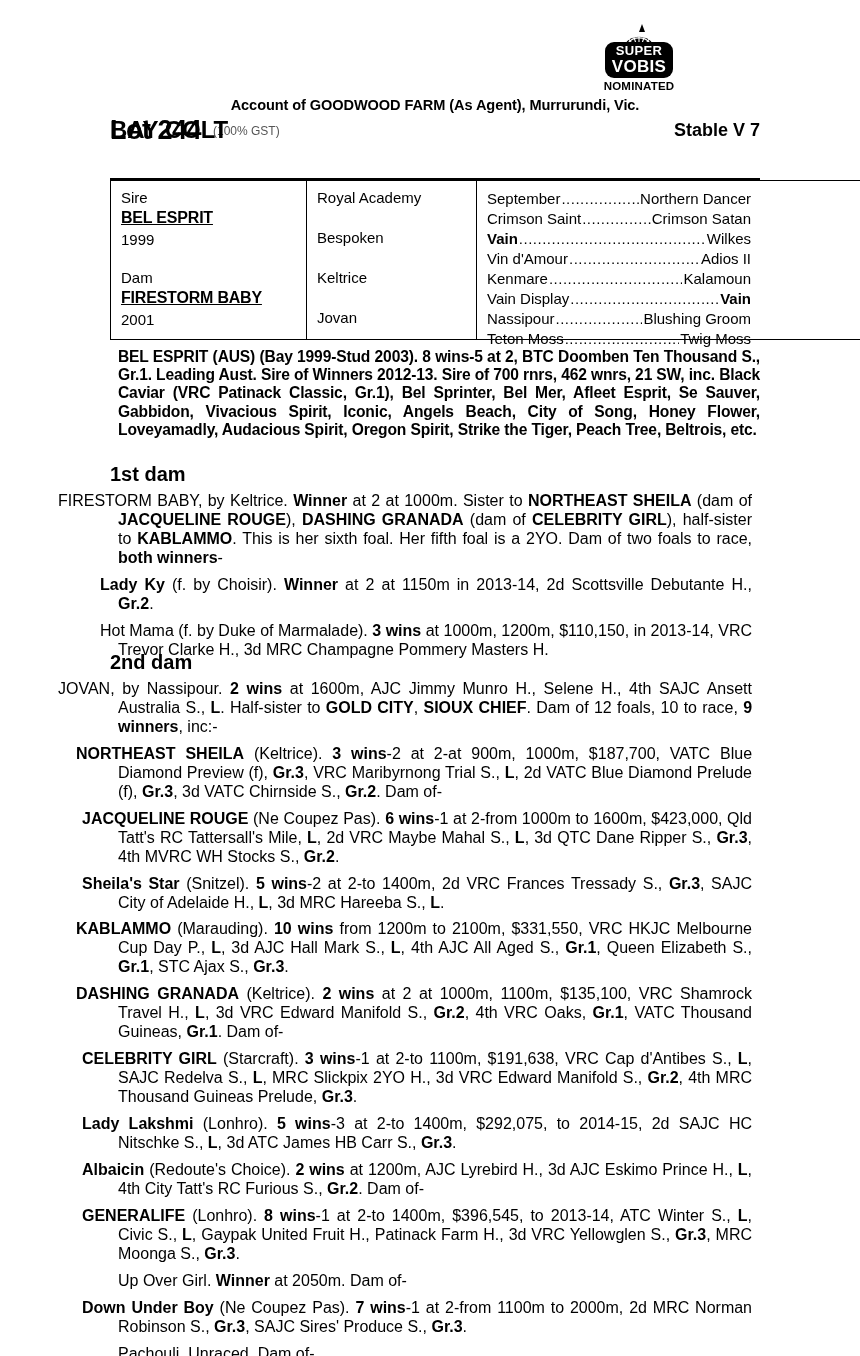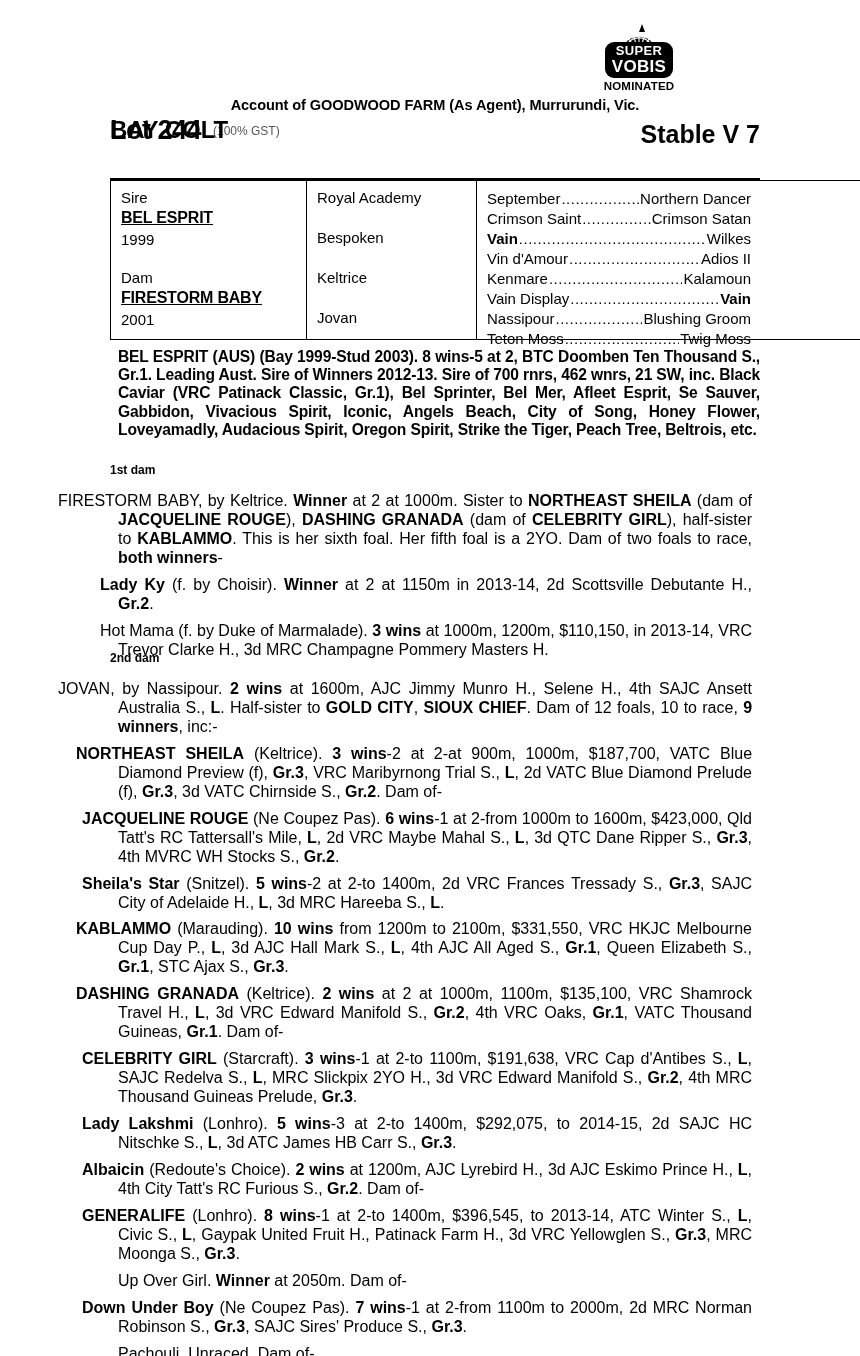--- a/index.html
+++ b/index.html
@@ -18,21 +18,21 @@
   
   .account{
     text-align:center;font-weight:bold;font-size:15.5px;letter-spacing:-0.1px;
     margin:0;padding:0;position:absolute;top:96px;left:0;width:650px;
     transform:scaleX(0.94);transform-origin:center;
   }
   .lotrow{position:absolute;top:115px;left:0;width:650px;height:34px;}
   .lotno{position:absolute;left:0;top:0;font-size:27px;font-weight:bold;letter-spacing:-0.5px;}
   .gst{position:absolute;left:103px;top:9px;font-size:12px;color:#555;}
   .colour{position:absolute;left:0;top:1px;width:650px;text-align:left;font-size:24px;font-weight:bold;letter-spacing:0px;}
-  .stable{position:absolute;right:0;top:5px;font-size:25px;font-weight:bold;}
+  .stable{position:absolute;right:0;top:5px;font-size:18px;font-weight:bold;}
   .foaledrow{position:absolute;top:151px;left:0;width:650px;height:24px;font-size:16px;}
   .foaled{position:absolute;left:0;top:0;}
   .brandedwrap{position:absolute;left:368px;top:0;display:flex;align-items:center;}
   .branded-label{font-size:16px;}
   .brandmark{display:inline-block;width:16px;text-align:center;line-height:1;
     font-size:9.5px;font-weight:bold;margin:0 3px;position:relative;top:-1px;}
   .brandmark i{display:block;font-style:normal;letter-spacing:0;}
   .brandmark i.t{margin-bottom:-1px;}
   .branded-text{font-size:16px;margin-left:6px;}
 
@@ -60,21 +60,21 @@
   .dotline .b{font-weight:bold;}
 
   
   .sirepara{
     position:absolute;left:8px;top:348px;width:642px;
     font-size:15.6px;font-weight:bold;line-height:1.17;
     text-align:justify;letter-spacing:-0.15px;
   }
 
   
-  .famhead{position:absolute;left:0;font-size:12px;font-weight:bold;}
+  .famhead{position:absolute;left:0;font-size:20px;font-weight:bold;}
   .blk{position:absolute;left:0;width:650px;font-size:16px;line-height:1.185;text-align:justify;}
   .blk p{margin:8px;padding:0;text-align:justify;}
   .i0{text-indent:0;padding-left:0;}
   .ind1{padding-left:18px;text-indent:-18px;}
   .ind2{padding-left:60px;text-indent:-42px;}
   .ind4{padding-left:78px;text-indent:-36px;}
   .ind5{padding-left:96px;text-indent:-36px;}
   .hang{padding-left:60px;text-indent:-60px;}
   b{font-weight:bold;}
   .last{text-align:left;}

